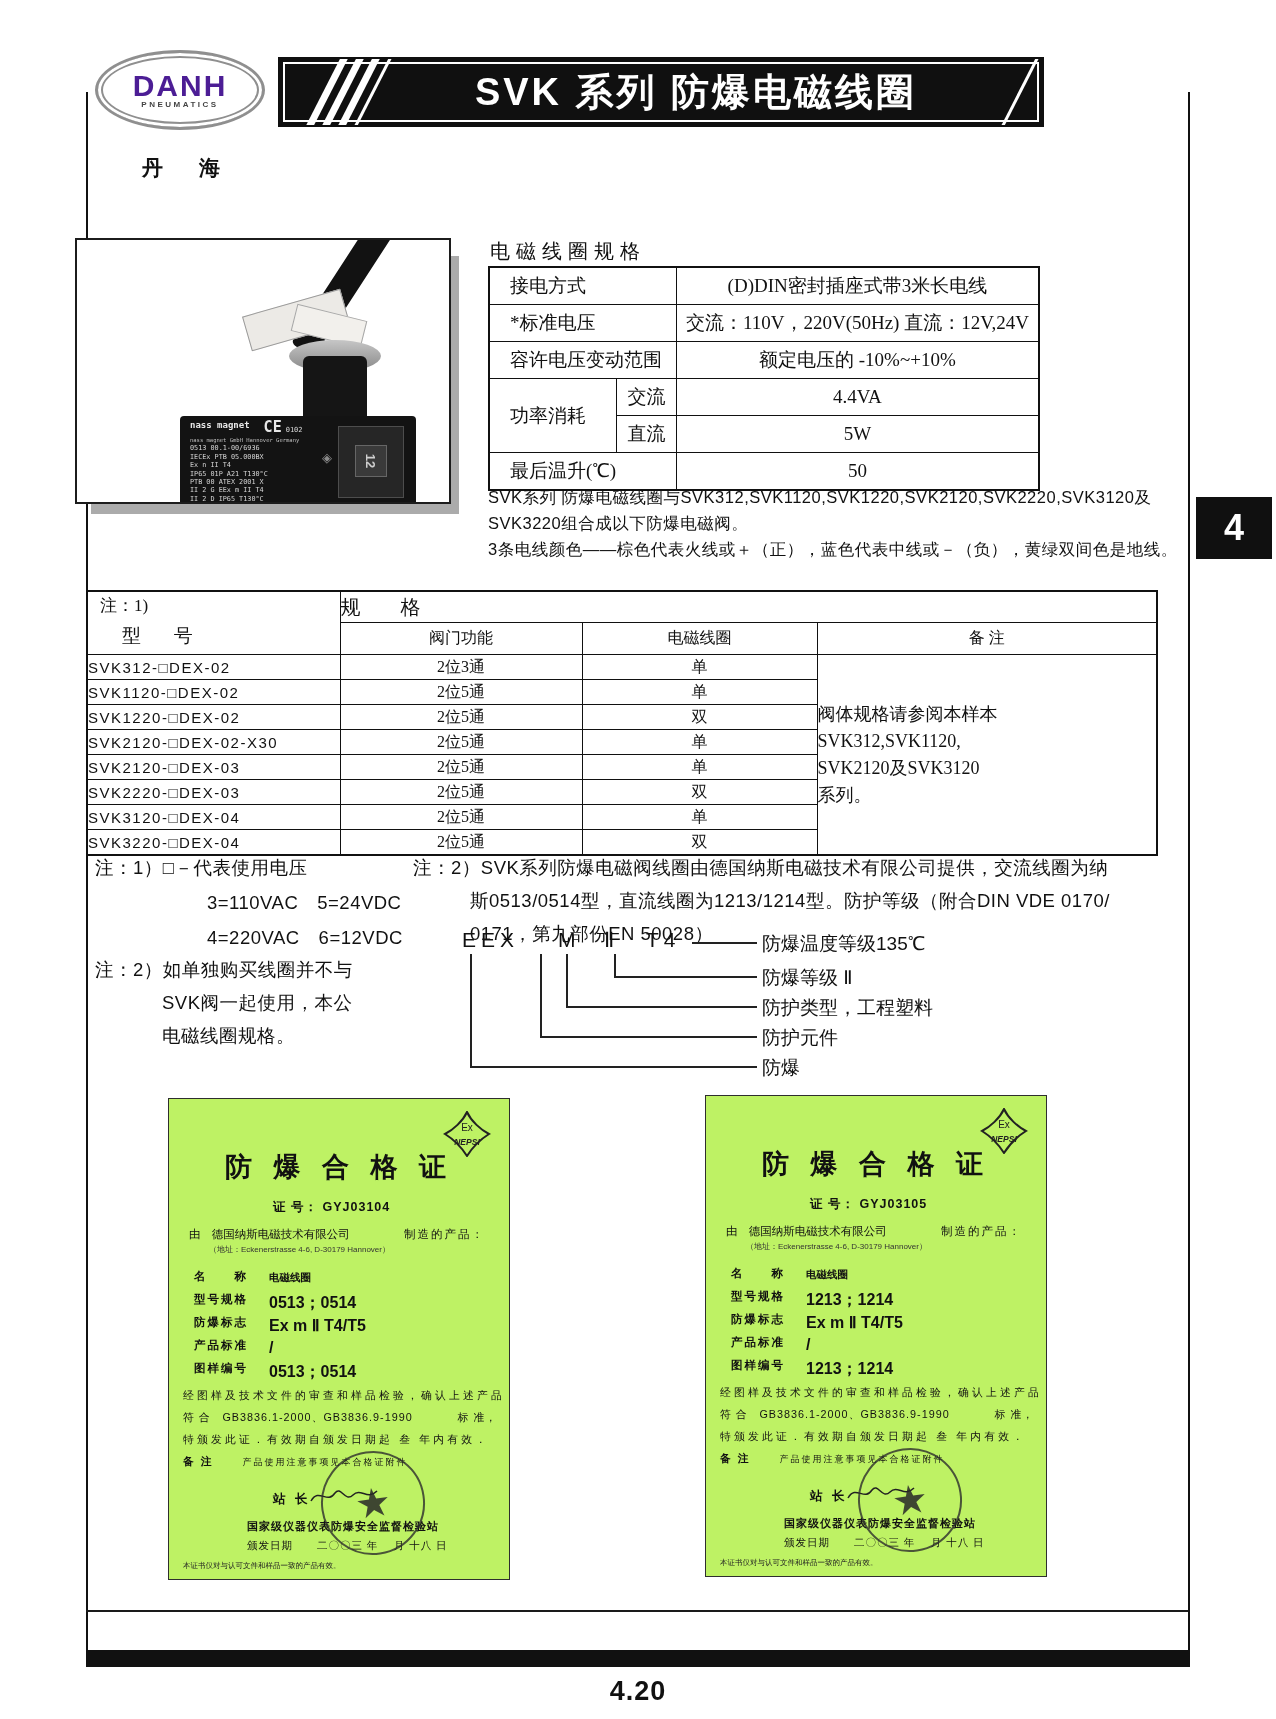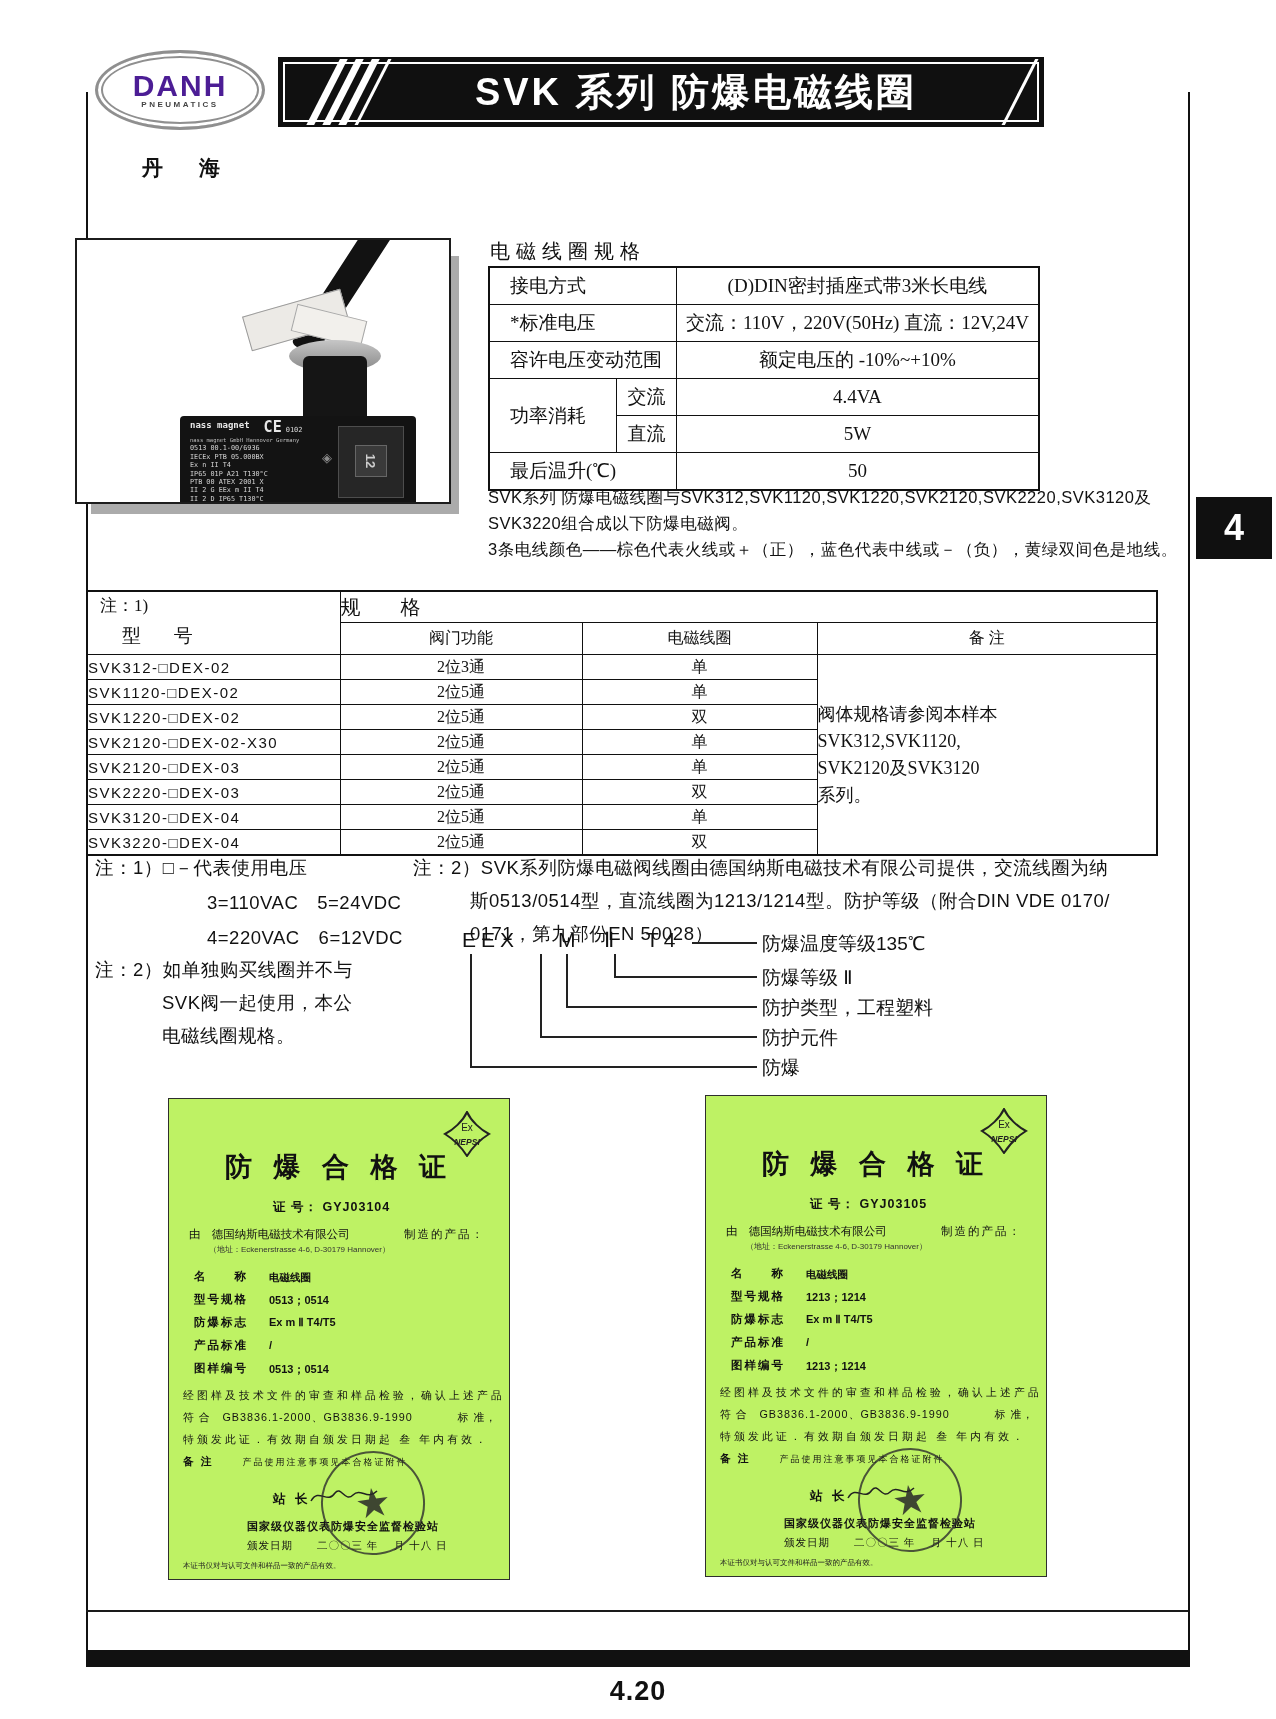--- a/index.html
+++ b/index.html
@@ -80,21 +80,21 @@
   .ex-label{font-size:19px;white-space:nowrap;}
 
   
   .cert{width:340px;height:480px;border:1.5px solid #2e2e2e;background:#bef264;}
   .cert .c-title{position:absolute;left:0;top:50px;width:100%;text-align:center;font-size:27px;font-weight:bold;letter-spacing:7px;}
   .cert .c-no{position:absolute;left:104px;top:100px;font-size:12.5px;font-weight:bold;letter-spacing:1px;}
   .cert .c-by{position:absolute;left:20px;top:128px;font-size:11.5px;}
   .cert .c-addr{position:absolute;left:40px;top:145px;font-size:8px;color:#333;}
   .cert .c-prod{position:absolute;right:24px;top:128px;font-size:11.5px;letter-spacing:2px;}
   .cert .fld-l{position:absolute;left:25px;font-size:11.5px;letter-spacing:2px;font-weight:bold;}
-  .cert .fld-v{position:absolute;left:100px;font-size:11px;font-weight:bold;}
+  .cert .fld-v{position:absolute;left:100px;font-size:16px;font-weight:bold;}
   .cert .para{position:absolute;left:14px;width:314px;font-size:10.8px;letter-spacing:3.2px;white-space:nowrap;}
   .cert .c-chief{position:absolute;left:104px;top:392px;font-size:12.5px;font-weight:bold;letter-spacing:3px;}
   .cert .c-station{position:absolute;left:78px;top:420px;font-size:11px;font-weight:bold;letter-spacing:1px;}
   .cert .c-date{position:absolute;left:78px;top:440px;font-size:10.5px;letter-spacing:1px;}
   .cert .c-foot{position:absolute;left:14px;top:462px;font-size:7.5px;color:#222;}
   .stamp{position:absolute;left:152px;top:352px;width:100px;height:100px;border:2.5px solid rgba(45,45,45,.8);
          border-radius:50%;display:flex;align-items:center;justify-content:center;transform:rotate(-8deg);}
   .stamp .star{font-size:40px;color:rgba(40,40,40,.85);}
   .sig{position:absolute;left:140px;top:384px;}
 

